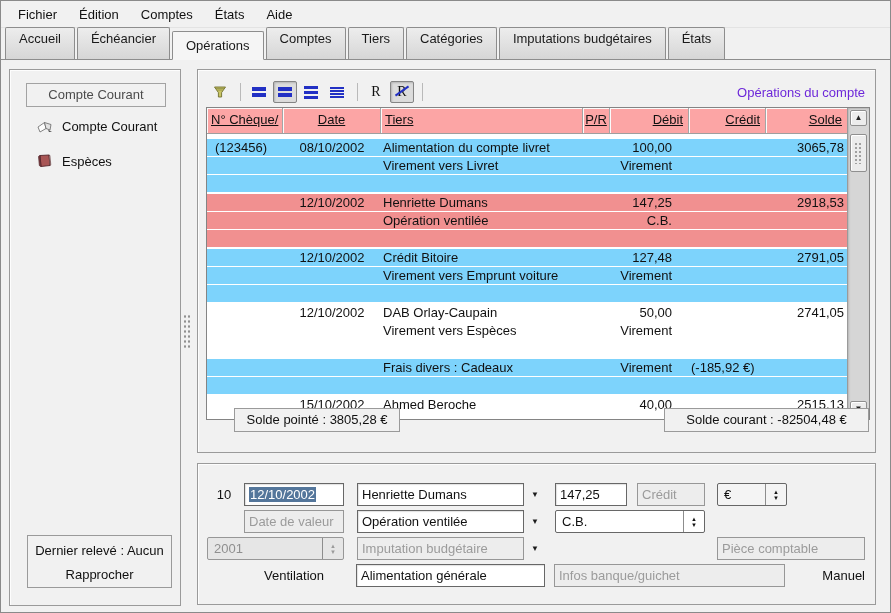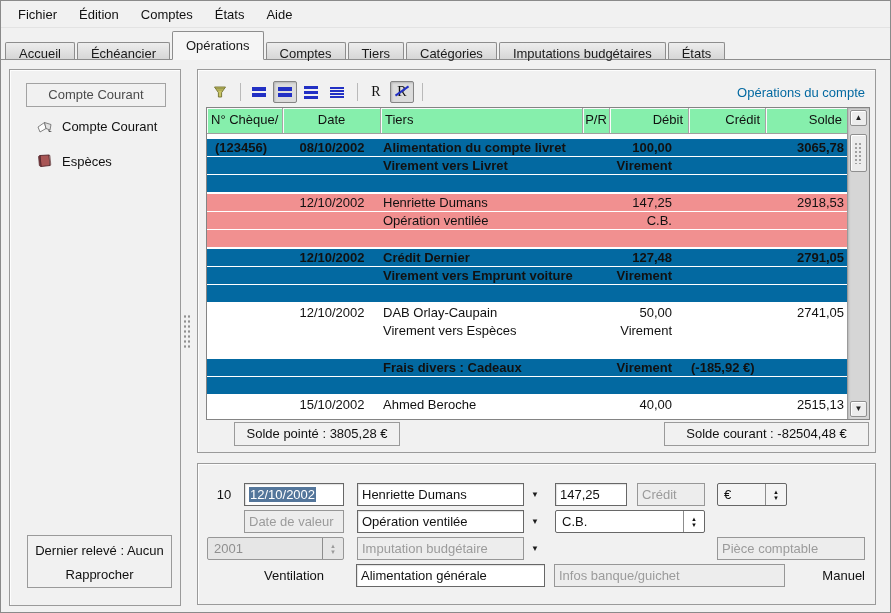--- a/index.html
+++ b/index.html
@@ -6,21 +6,21 @@
   html,body { width:891px; height:613px; overflow:hidden; }
   body { font-family:"Liberation Sans", "DejaVu Sans", sans-serif; font-size:13px; color:#111; }
   .window { position:relative; width:891px; height:613px; background:#f1f1f1; border:1px solid #8a8a8a; overflow:hidden; }
 
   
   .menubar { position:absolute; left:0; top:0; width:100%; height:27px; display:flex; align-items:center; padding-left:6px; background:#f1f1f1; border-bottom:1px solid #e3e3e3; }
   .menu-item { padding:3px 11px; cursor:default; }
 
   
   .tabbar { position:absolute; left:0; top:28px; width:100%; height:31px; display:flex; align-items:flex-end; padding-left:4px; border-bottom:1px solid #8d8d8d; }
-  .tab { height:17px; line-height:22px; padding:0 13px; background:linear-gradient(#ededed,#d6d6d6); border:1px solid #8d8d8d; border-bottom:none; margin-right:2px; border-radius:2px 2px 0 0; color:#1a1a1a; }
+  .tab { height:32px; line-height:22px; padding:0 13px; background:linear-gradient(#ededed,#d6d6d6); border:1px solid #8d8d8d; border-bottom:none; margin-right:2px; border-radius:2px 2px 0 0; color:#1a1a1a; }
   .tab.active { height:29px; line-height:27px; background:#f5f5f5; position:relative; margin-bottom:-1px; border-bottom:1px solid #f5f5f5; }
 
   
   .frame { position:absolute; background:#f1f1f1; border:1px solid #9a9a9a; box-shadow:1px 1px 0 #fdfdfd inset;padding-left:48px; }
   .sidebar   { left:8px;  top:68px;  width:172px; height:537px; }
   .main-top  { left:196px; top:68px; width:679px; height:384px; }
   .main-bot  { left:196px; top:462px; width:679px; height:142px; }
 
   
   .acct-selector { position:absolute; left:16px; top:13px; width:140px; height:24px; border:1px solid #a2a2a2; text-align:center; line-height:22px; color:#4c4c4c; background:#f1f1f1; }
@@ -40,52 +40,52 @@
   .tbtn.pressed { border:1px solid #858585; background:#dcdcdc; border-radius:2px; box-shadow:inset 1px 1px 2px rgba(0,0,0,.18); }
   .tsep { width:1px; height:18px; background:#b9b9b9; margin:0 6px; }
   .bars { display:flex; flex-direction:column; justify-content:center; gap:2px; width:14px; }
   .bars .b { background:#2230c4; width:100%; }
   .bars.n2 .b { height:4px; }
   .bars.n3 .b { height:3px; gap:1px; }
   .bars.n4 .b { height:2px; }
   .bars.n3 { gap:2px; } .bars.n4 { gap:1px; }
   .rglyph { font-family:"Liberation Serif", serif; font-size:14px; color:#111; position:relative; }
   .rcross { position:absolute; left:-3px; top:6px; width:16px; height:2px; background:#2230c4; transform:rotate(-35deg); }
-  .panel-title { margin-left:auto; padding-right:2px; color:#0369a1; }
+  .panel-title { margin-left:auto; padding-right:2px; color:#6d28d9; }
 
   
   .table { position:absolute; left:8px; top:37px; width:664px; height:313px; border:1px solid #848484; background:#fff; }
   .thead { position:absolute; left:0; top:0; right:22px; height:26px; display:grid; grid-template-columns:76px 98px 202px 27px 79px 77px 1fr; border-bottom:1px solid #9f9f9f; background:#ebebeb; }
-  .th { background:#86efac; line-height:24px; border-right:1px solid #a5a5a5; box-shadow:inset 1px 1px 0 #fbfbfb; white-space:nowrap; overflow:hidden; }
+  .th { background:#fca5a5; line-height:24px; border-right:1px solid #a5a5a5; box-shadow:inset 1px 1px 0 #fbfbfb; white-space:nowrap; overflow:hidden;text-decoration:underline; }
   .th.c-num { padding-left:4px; } .th.c-date,.th.c-pr { text-align:center; }
   .th.c-tiers { padding-left:4px; }
   .th.c-debit,.th.c-credit,.th.c-solde { text-align:right; padding-right:5px; }
   .tbody { position:absolute; left:0; top:31px; right:22px; bottom:0; overflow:hidden; background:#fff; }
   .tline { display:grid; grid-template-columns:76px 98px 202px 27px 79px 77px 82px; height:17px; line-height:17px; margin-bottom:1px; }
   .txn { margin-bottom:2px; }
-  .txn.lav .tline { background:#0369a1;font-weight:bold; }
+  .txn.lav .tline { background:#7dd3fc; }
   .txn.sel .tline { background:#f19090; }
   .txn.white .tline { background:#ffffff; }
   .td { white-space:nowrap; overflow:hidden; }
   .td.c-num { padding-left:8px; }
   .td.c-date { text-align:center; }
   .td.c-tiers { padding-left:2px; }
   .td.c-debit { text-align:right; padding-right:17px; }
   .td.c-credit { padding-left:2px; text-align:left; }
   .td.c-solde { text-align:right; padding-right:4px; }
 
   
   .vscroll { position:absolute; top:0; right:0; bottom:0; width:22px; background:#d6d6d6; border-left:1px solid #9a9a9a; box-shadow:inset 1px 1px 2px rgba(0,0,0,.15); }
   .sbtn { position:absolute; left:2px; width:17px; height:16px; background:#ececec; border:1px solid #8f8f8f; border-radius:2px; box-shadow:inset 1px 1px 0 #fff; font-size:8px; line-height:14px; text-align:center; color:#222; }
   .sbtn.up { top:2px; } .sbtn.down { bottom:2px; }
   .sthumb { position:absolute; left:2px; top:26px; width:17px; height:38px; background:#ececec; border:1px solid #8f8f8f; border-radius:2px; box-shadow:inset 1px 1px 0 #fff; display:flex; align-items:center; justify-content:center; }
   .sthumb .grip { width:9px; height:22px; background-image:radial-gradient(circle,#a0a0a0 1px,transparent 1.2px); background-size:4px 4px; }
 
   
-  .balance { position:absolute; top:352px; height:24px; border:1px solid #9a9a9a; line-height:22px; text-align:center; background:#f1f1f1; white-space:nowrap; }
+  .balance { position:absolute; top:338px; height:24px; border:1px solid #9a9a9a; line-height:22px; text-align:center; background:#f1f1f1; white-space:nowrap; }
   .bal-pointe { left:36px; width:166px; }
   .bal-courant { left:466px; width:205px; }
 
   
   .fl { position:absolute; white-space:nowrap; }
   .entry { position:absolute; height:23px; background:#fff; border:1px solid #676767; box-shadow:inset 1px 1px 1px rgba(0,0,0,.12); line-height:21px; padding:0 4px; white-space:nowrap; overflow:hidden; }
   .entry.disabled { background:#ededed; color:#9b9b9b; border-color:#979797; box-shadow:none; }
   .sel-text { background:#54769b; color:#fff; padding:0 1px; }
   .combo-arrow { position:absolute; width:14px; height:23px; font-size:8px; line-height:23px; text-align:center; color:#1c1c1c; }
   .spinbox { position:absolute; height:23px; background:#fff; border:1px solid #676767; border-radius:2px; line-height:21px; padding:0 6px; }
@@ -249,21 +249,21 @@
             <div class="td c-credit"></div>
             <div class="td c-solde"></div>
           </div>
           <div class="tline"></div>
         </div>
 
         <div class="txn lav">
           <div class="tline">
             <div class="td c-num"></div>
             <div class="td c-date">12/10/2002</div>
-            <div class="td c-tiers">Crédit Dernier</div>
+            <div class="td c-tiers">Crédit Bitoire</div>
             <div class="td c-pr"></div>
             <div class="td c-debit">127,48</div>
             <div class="td c-credit"></div>
             <div class="td c-solde">2791,05</div>
           </div>
           <div class="tline">
             <div class="td c-num"></div>
             <div class="td c-date"></div>
             <div class="td c-tiers">Virement vers Emprunt voiture</div>
             <div class="td c-pr"></div>

